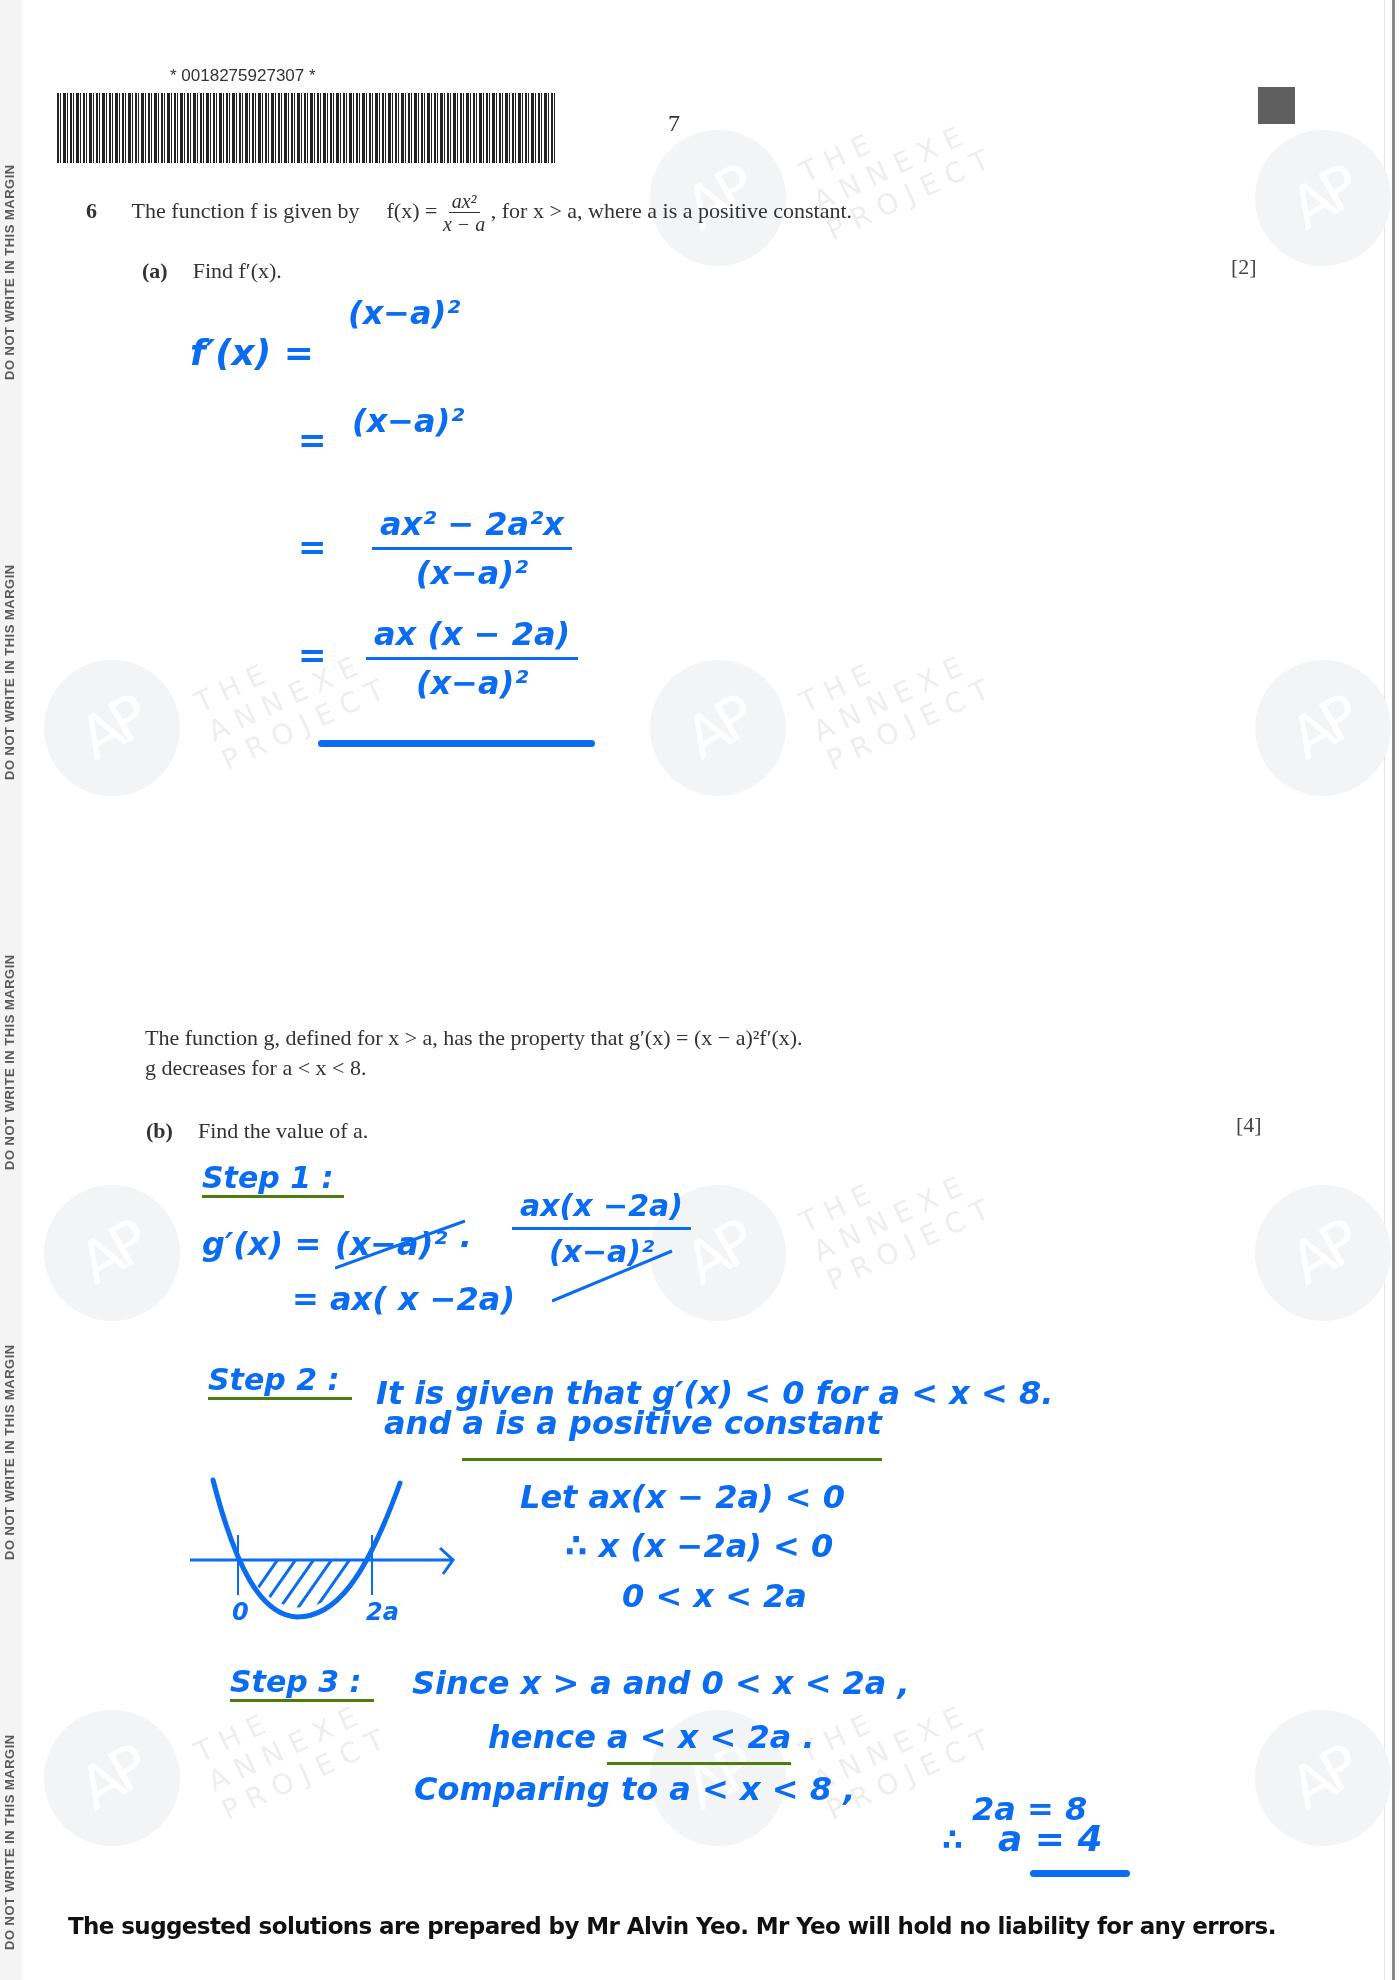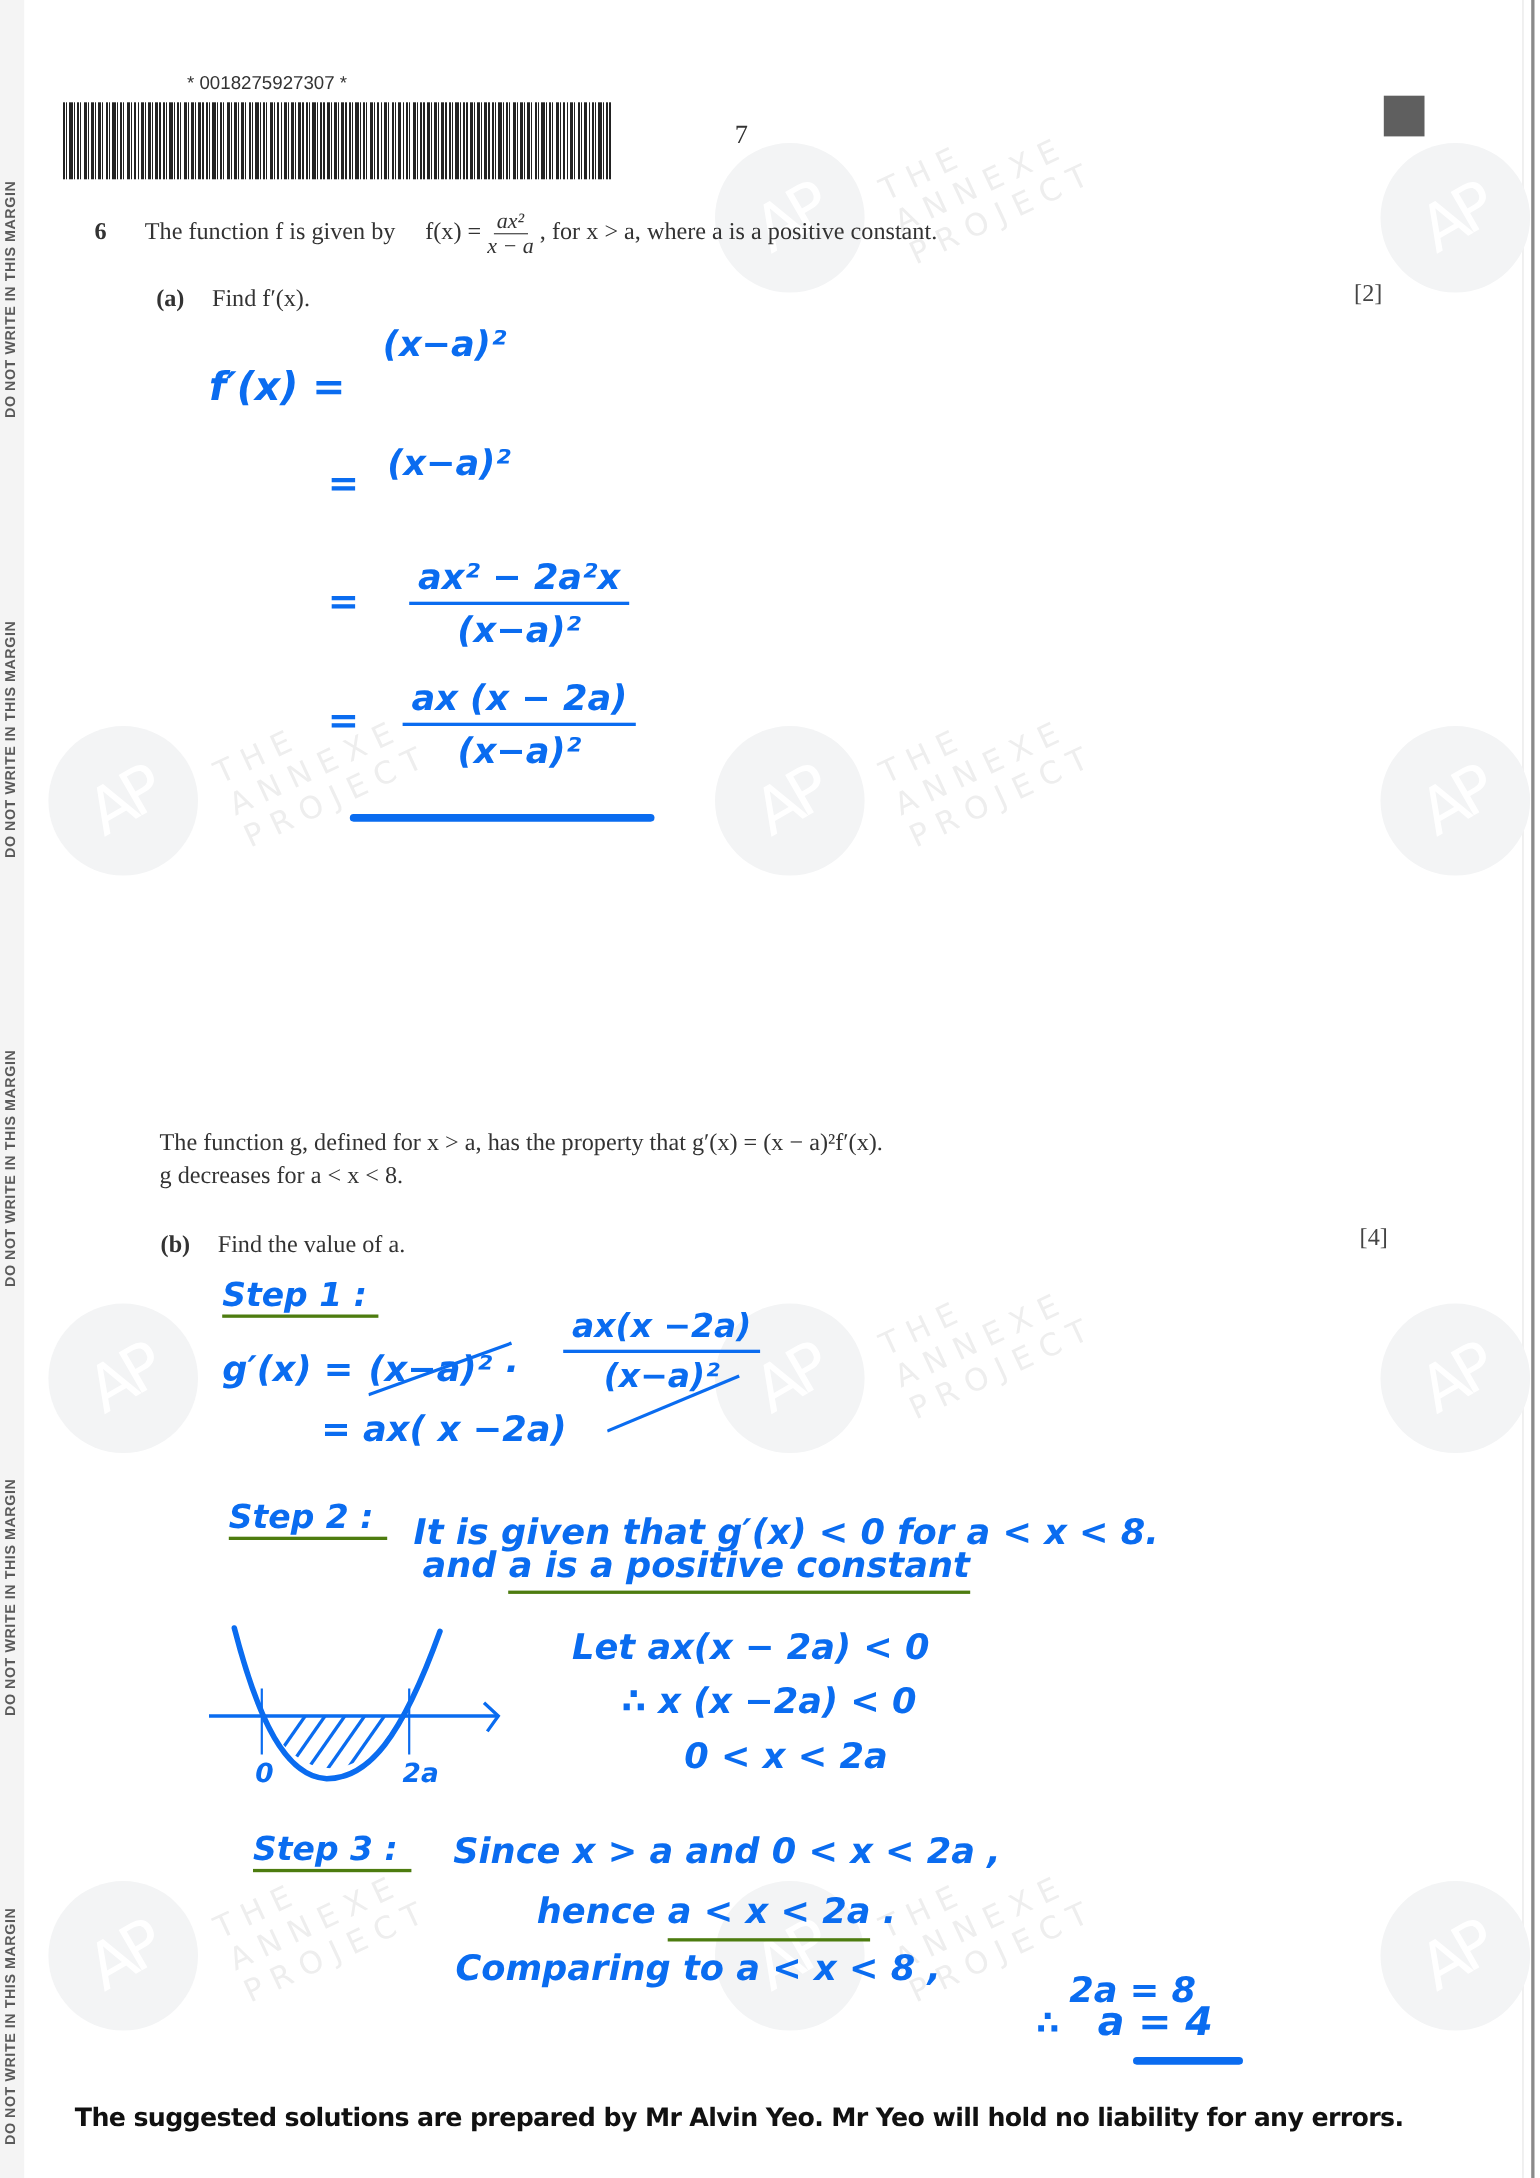--- a/index.html
+++ b/index.html
@@ -209,21 +209,21 @@
     </span>
   <svg class="abs" style="left:40px;top:58px;" width="130" height="60">
       <line x1="0" y1="55" x2="120" y2="5" stroke="#0a6cf0" stroke-width="3"></line>
     </svg>
 </div>
 <div class="abs hw" style="left:292px;top:1280px;font-size:32px;">= ax( x −2a)</div>
 
 <div class="abs hw uline" style="left:208px;top:1362px;font-size:30px;padding-right:12px;">Step 2 :</div>
 <div class="abs hw" style="left:376px;top:1374px;font-size:32px;">It is given that g′(x) &lt; 0  for a &lt; x &lt; 8.</div>
 <div class="abs hw" style="left:384px;top:1404px;font-size:32px;">
-  <span>and </span><span class="uline" style="padding-bottom:4px;">a is a positive constant</span>
+  <span>and </span><span class="uline" style="padding-bottom:16px;">a is a positive constant</span>
 </div>
 
 <svg class="abs" style="left:185px;top:1475px;" width="290" height="160" viewBox="0 0 290 160">
   <defs>
     <clipPath id="under">
       <path d="M53 85 Q 110 180 187 85 Z"></path>
     </clipPath>
   </defs>
   <g clip-path="url(#under)" stroke="#0a6cf0" stroke-width="3">
     <line x1="40" y1="160" x2="110" y2="60"></line>

